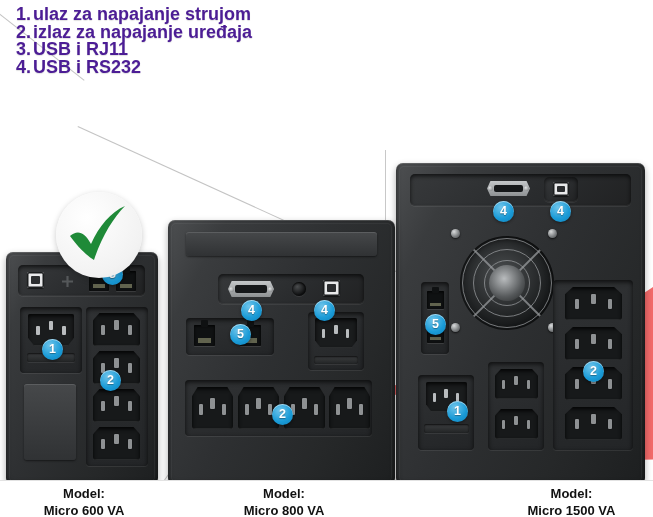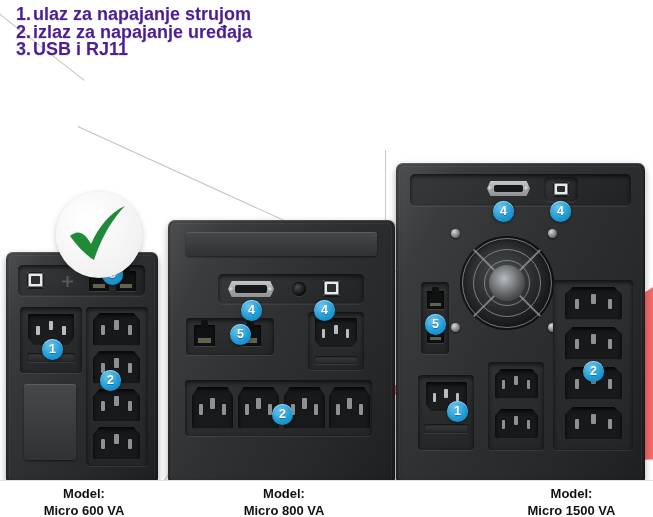--- a/index.html
+++ b/index.html
@@ -248,20 +248,23 @@
     <ol>
       <li>
         <span class="num">1.</span><span>ulaz za napajanje strujom</span>
       </li>
       <li>
         <span class="num">2.</span><span>izlaz za napajanje uređaja</span>
       </li>
       <li>
         <span class="num">3.</span><span>USB i RJ11</span>
       </li>
+      <li>
+        <span class="num">4.</span><span>USB i RS232</span>
+      </li>
     </ol>
   </div>
 
   <div class="ups" style="left:396px;top:163px;width:249px;height:322px;">
     <div class="shell"></div>
 
     <div class="plate" style="left:14px;top:11px;width:221px;height:32px;"></div>
     <div class="db9" style="left:91px;top:18px;width:43px;height:15px;">
       <span class="screw" style="left:1px;"></span>
       <span class="screw" style="right:1px;"></span>

